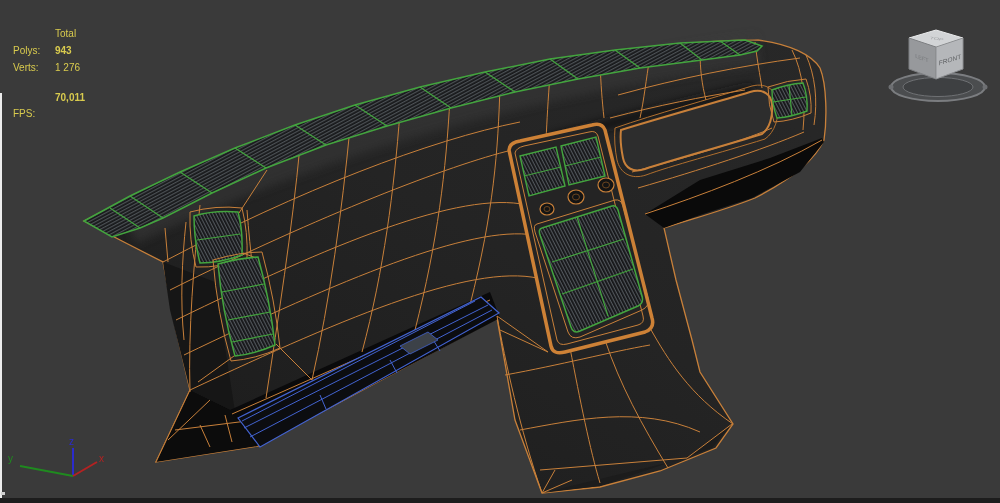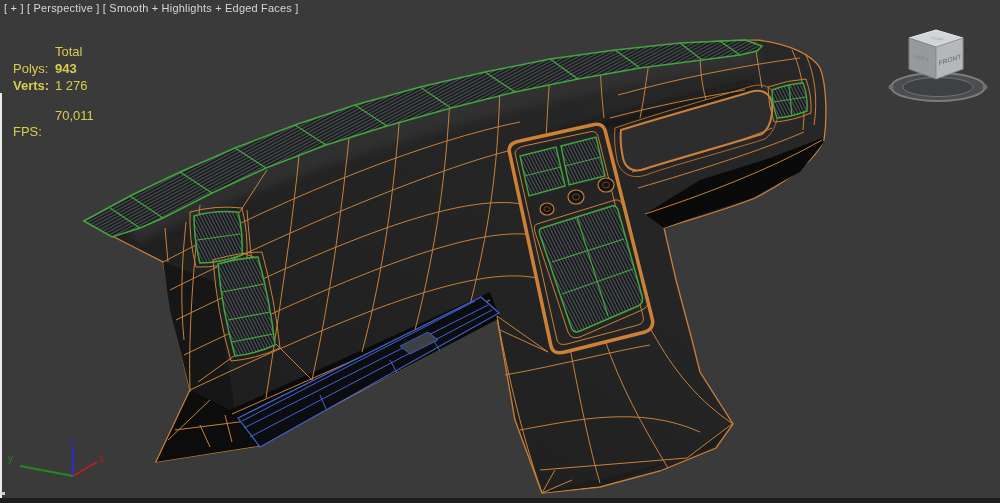--- a/index.html
+++ b/index.html
@@ -1,25 +1,25 @@
 <!DOCTYPE html>
 <html><head>
 <meta charset="utf-8">
 <style>
   html,body{margin:0;padding:0;background:#3a3a3a;width:1000px;height:503px;overflow:hidden;
     font-family:"Liberation Sans",sans-serif;}
   #stage{position:relative;width:1000px;height:503px;background:#3a3a3a;}
   #scene-svg{position:absolute;left:0;top:0;}
   .ovl{position:absolute;white-space:pre;}
   #vp-label{left:4px;top:2px;font-size:11px;color:#d6d6d6;letter-spacing:.2px;cursor:default;}
-  .stat{font-size:13px;color:#d9cb4e;margin-top:16px;}
+  .stat{font-size:10px;color:#d9cb4e;}
   #stat-total{left:55px;top:28px;}
   #stat-polys-l{left:13px;top:45px;}  #stat-polys-v{left:55px;top:45px;font-weight:bold;}
-  #stat-verts-l{left:13px;top:62px;font-weight:bold;}  #stat-verts-v{left:55px;top:62px;}
-  #stat-fps-l{left:13px;top:108px;}    #stat-fps-v{left:55px;top:92px;}
+  #stat-verts-l{left:13px;top:62px;}  #stat-verts-v{left:55px;top:62px;}
+  #stat-fps-l{left:13px;top:108px;}    #stat-fps-v{left:55px;top:92px;font-weight:bold;}
   #left-border{position:absolute;left:0;top:93px;width:2px;height:410px;background:#ececec;}
   #bottom-edge{position:absolute;left:0;top:498px;width:1000px;height:5px;background:#1d1d1d;}
   #corner-dot{position:absolute;left:1px;top:492px;width:4px;height:3px;background:#cfcfcf;}
 </style>
 </head>
 <body>
 
 <div id="stage">
 
 <svg id="scene-svg" width="1000" height="503" viewBox="0 0 1000 503">
@@ -226,21 +226,20 @@
     <text x="69" y="445" font-size="10" fill="#2b2bcc">z</text>
     <text x="8" y="462" font-size="10" fill="#1f8a1f">y</text>
     <text x="99" y="462" font-size="10" fill="#b42222">x</text>
   </g>
 </svg>
 
   <div id="left-border"></div>
   <div id="bottom-edge"></div>
   <div id="corner-dot"></div>
 
-  <div id="vp-label" class="ovl">[ + ] [ Perspective ] [ Smooth + Highlights + Edged Faces ]</div>
 
   <div>
     <div id="stat-total" class="ovl stat">Total</div>
     <div id="stat-polys-l" class="ovl stat">Polys:</div>
     <div id="stat-polys-v" class="ovl stat">943</div>
     <div id="stat-verts-l" class="ovl stat">Verts:</div>
     <div id="stat-verts-v" class="ovl stat">1 276</div>
     <div id="stat-fps-l" class="ovl stat">FPS:</div>
     <div id="stat-fps-v" class="ovl stat">70,011</div>
   </div>

